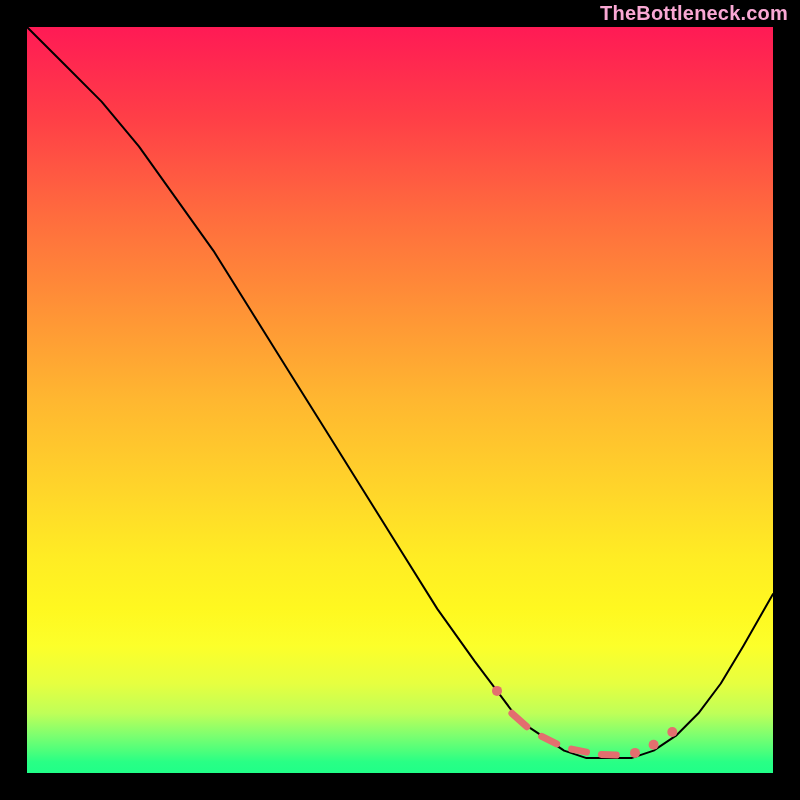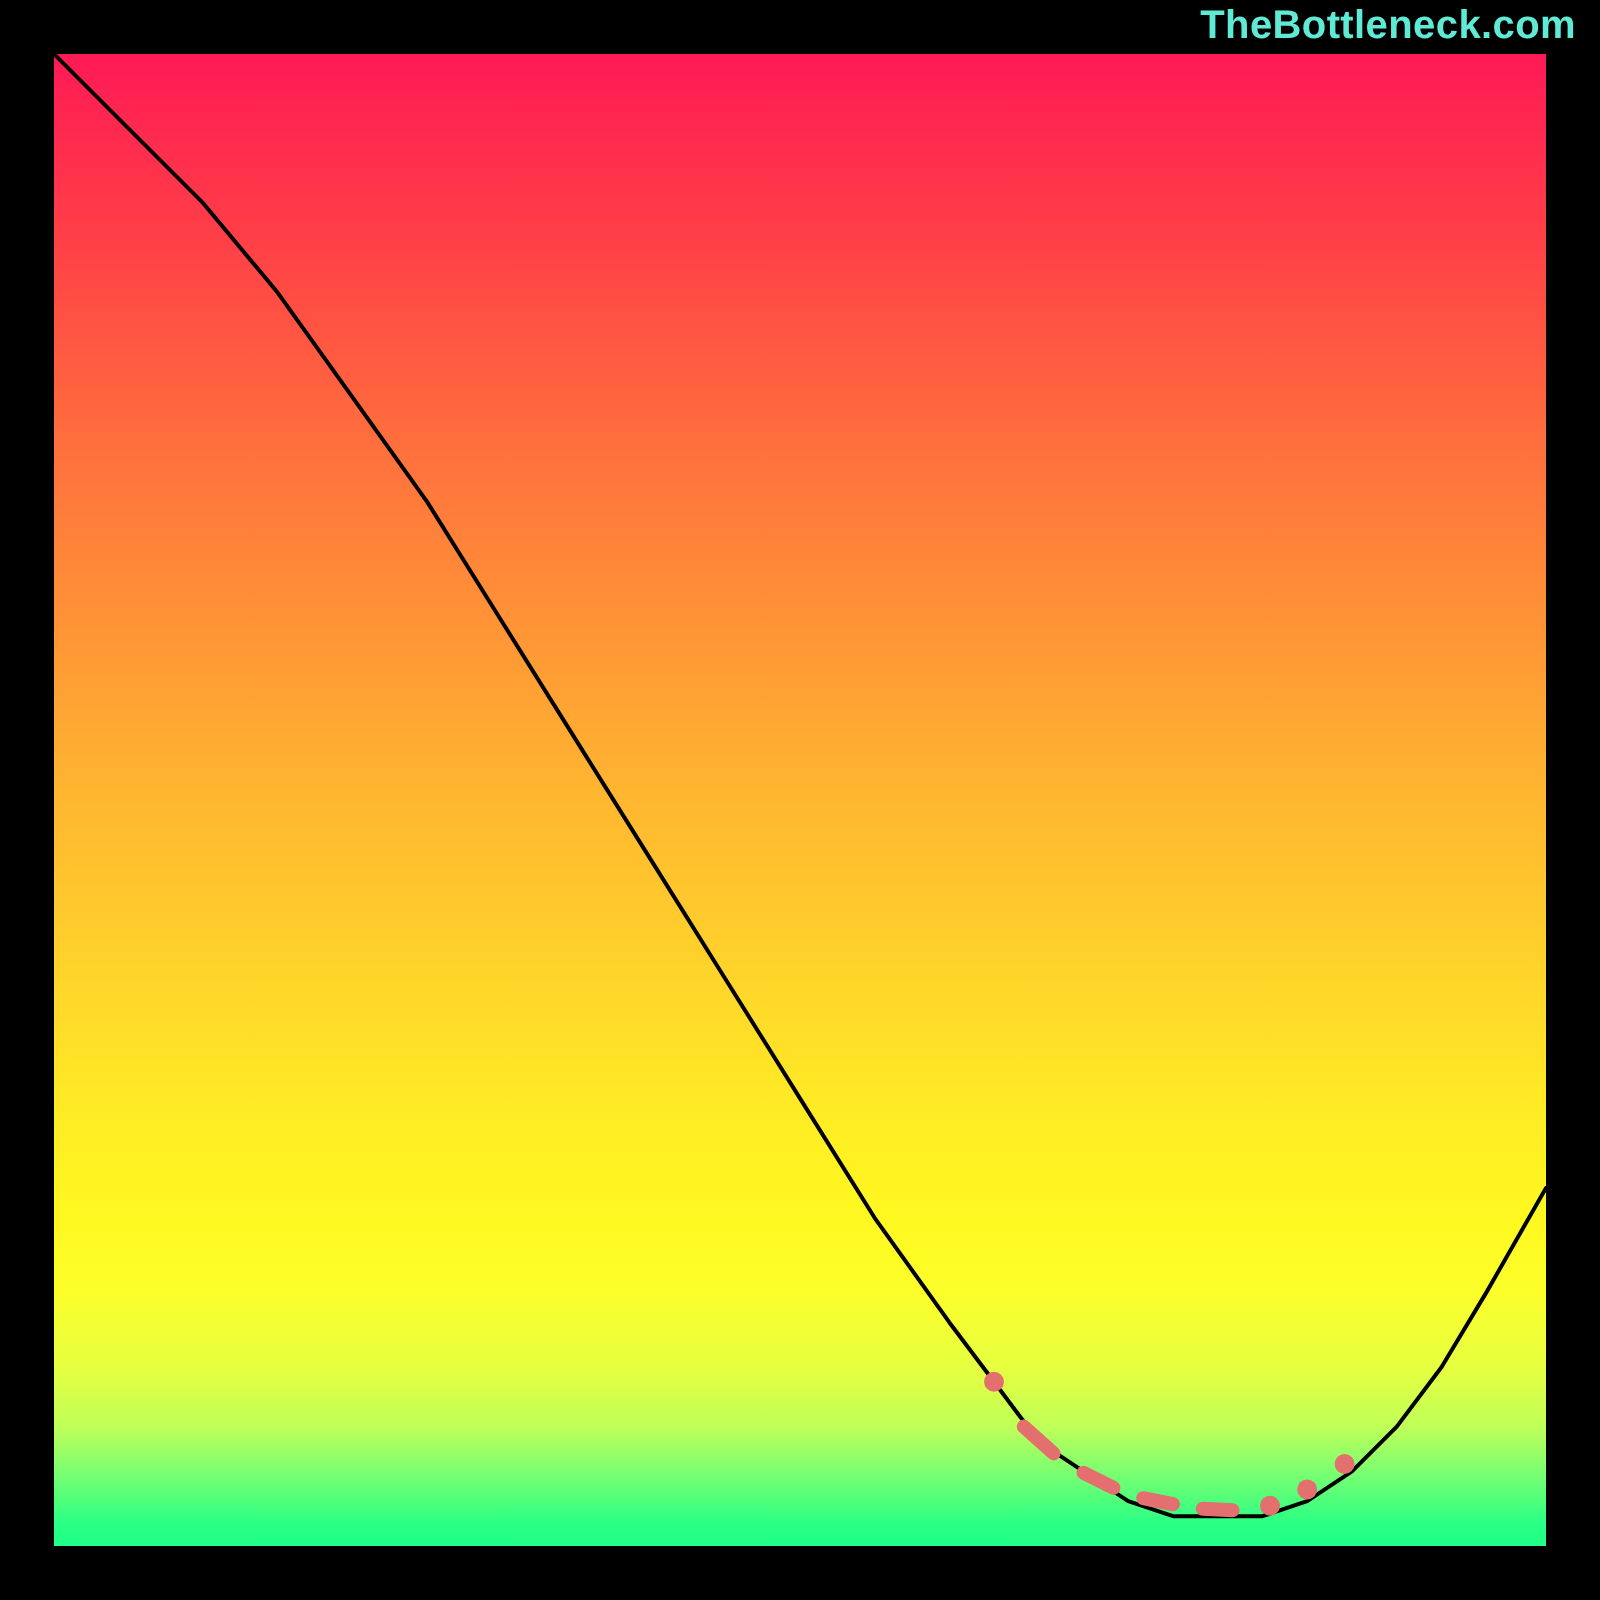--- a/index.html
+++ b/index.html
@@ -16,21 +16,21 @@
     top: 0;
     left: 0;
     width: 800px;
     height: 800px;
     background: #000000;
   }
   .watermark {
     position: absolute;
     top: 2px;
     right: 12px;
-    color: #5eead4;
+    color: #f9a8d4;
     font-size: 20px;
     font-weight: 600;
     letter-spacing: 0.2px;
     z-index: 10;
   }
   .plot-area {
     position: absolute;
     left: 27px;
     top: 27px;
     width: 746px;

